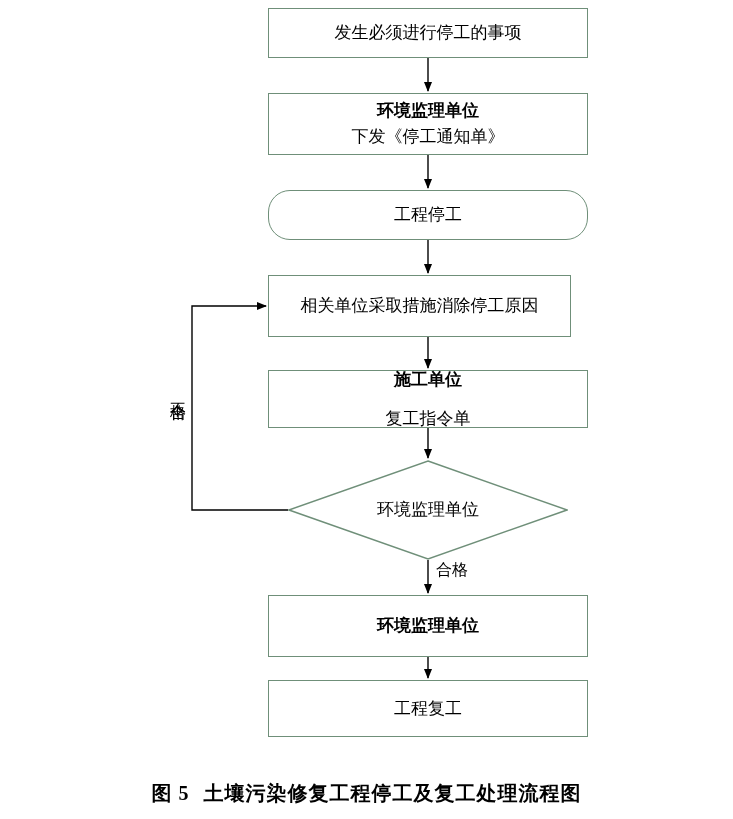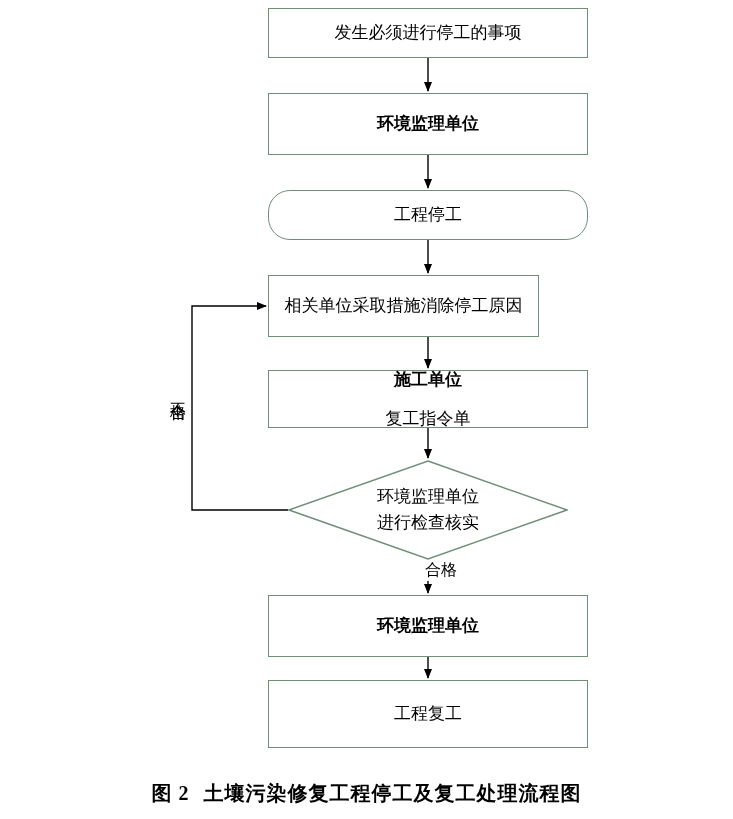--- a/index.html
+++ b/index.html
@@ -36,25 +36,25 @@
     line-height: 26px;
     color: #000000;
   }
   .node .l1, .node .l2 { display: block; white-space: nowrap; }
   .node .bold { font-weight: bold; }
 
   
   #n1 { left: 268px; top: 8px;   width: 320px; height: 50px; }
   #n2 { left: 268px; top: 93px;  width: 320px; height: 62px; }
   #n3 { left: 268px; top: 190px; width: 320px; height: 50px; border-radius: 22px; }
-  #n4 { left: 268px; top: 275px; width: 271px; height: 62px; padding: 0 12px; }
+  #n4 { left: 268px; top: 275px; width: 303px; height: 62px; padding: 0 12px; }
   #n4 .l1 { white-space: normal; }
   #n5 { left: 268px; top: 370px; width: 320px; height: 58px; gap: 13px; }
   #n7 { left: 268px; top: 595px; width: 320px; height: 62px; }
-  #n8 { left: 268px; top: 680px; width: 320px; height: 68px; }
+  #n8 { left: 268px; top: 680px; width: 320px; height: 57px; }
 
   
   #n6 {
     position: absolute;
     left: 288px;
     top: 460px;
     width: 280px;
     height: 100px;
   }
   #n6 .dia-shape {
@@ -84,21 +84,21 @@
   }
 
   
   .edge-label {
     position: absolute;
     font-size: 16px;
     color: #000000;
     background: #ffffff;
     padding: 0 2px;
   }
-  #lbl-pass { left: 423px; top: 560px; }
+  #lbl-pass { left: 434px; top: 560px; }
   #lbl-fail {
     left: 165px;
     top: 390px;
     writing-mode: vertical-rl;
     text-orientation: upright;
     letter-spacing: 1px;
   }
 
   
   #caption {
@@ -141,20 +141,21 @@
 
     <path d="M288,510 L192,510 L192,306 L266,306" fill="none" stroke="#000000" stroke-width="1.4" marker-end="url(#arrow)"></path>
   </svg>
 
   <div class="node" id="n1">
     <span class="l1">发生必须进行停工的事项</span>
   </div>
 
   <div class="node" id="n2">
     <span class="l1 bold">环境监理单位</span>
+    <span class="l2">下发《停工通知单》</span>
   </div>
 
   <div class="node" id="n3">
     <span class="l1">工程停工</span>
   </div>
 
   <div class="node" id="n4">
     <span class="l1">相关单位采取措施消除停工原因</span>
   </div>
 
@@ -162,31 +163,30 @@
     <span class="l1 bold">施工单位</span>
     <span class="l2">复工指令单</span>
   </div>
 
   <div id="n6">
     <svg class="dia-shape" viewBox="0 0 280 100" preserveAspectRatio="none">
       <polygon points="140,1 279,50 140,99 1,50" fill="#ffffff" stroke="#6f8f79" stroke-width="1.4"></polygon>
     </svg>
     <div class="dia-text">
       <span class="l1 bold">环境监理单位</span>
-      <span class="l2">进行检查核实</span>
     </div>
   </div>
 
   <div class="node" id="n7">
     <span class="l1 bold">环境监理单位</span>
   </div>
 
   <div class="node" id="n8">
     <span class="l1">工程复工</span>
   </div>
 
   <span class="edge-label" id="lbl-pass">合格</span>
   <span class="edge-label" id="lbl-fail">不合格</span>
 </div>
 
 <div id="caption">
-  <span class="cap-num">图 2</span><span>土壤污染修复工程停工及复工处理流程图</span>
+  <span class="cap-num">图 5</span><span>土壤污染修复工程停工及复工处理流程图</span>
 </div>
 
 </body></html>

